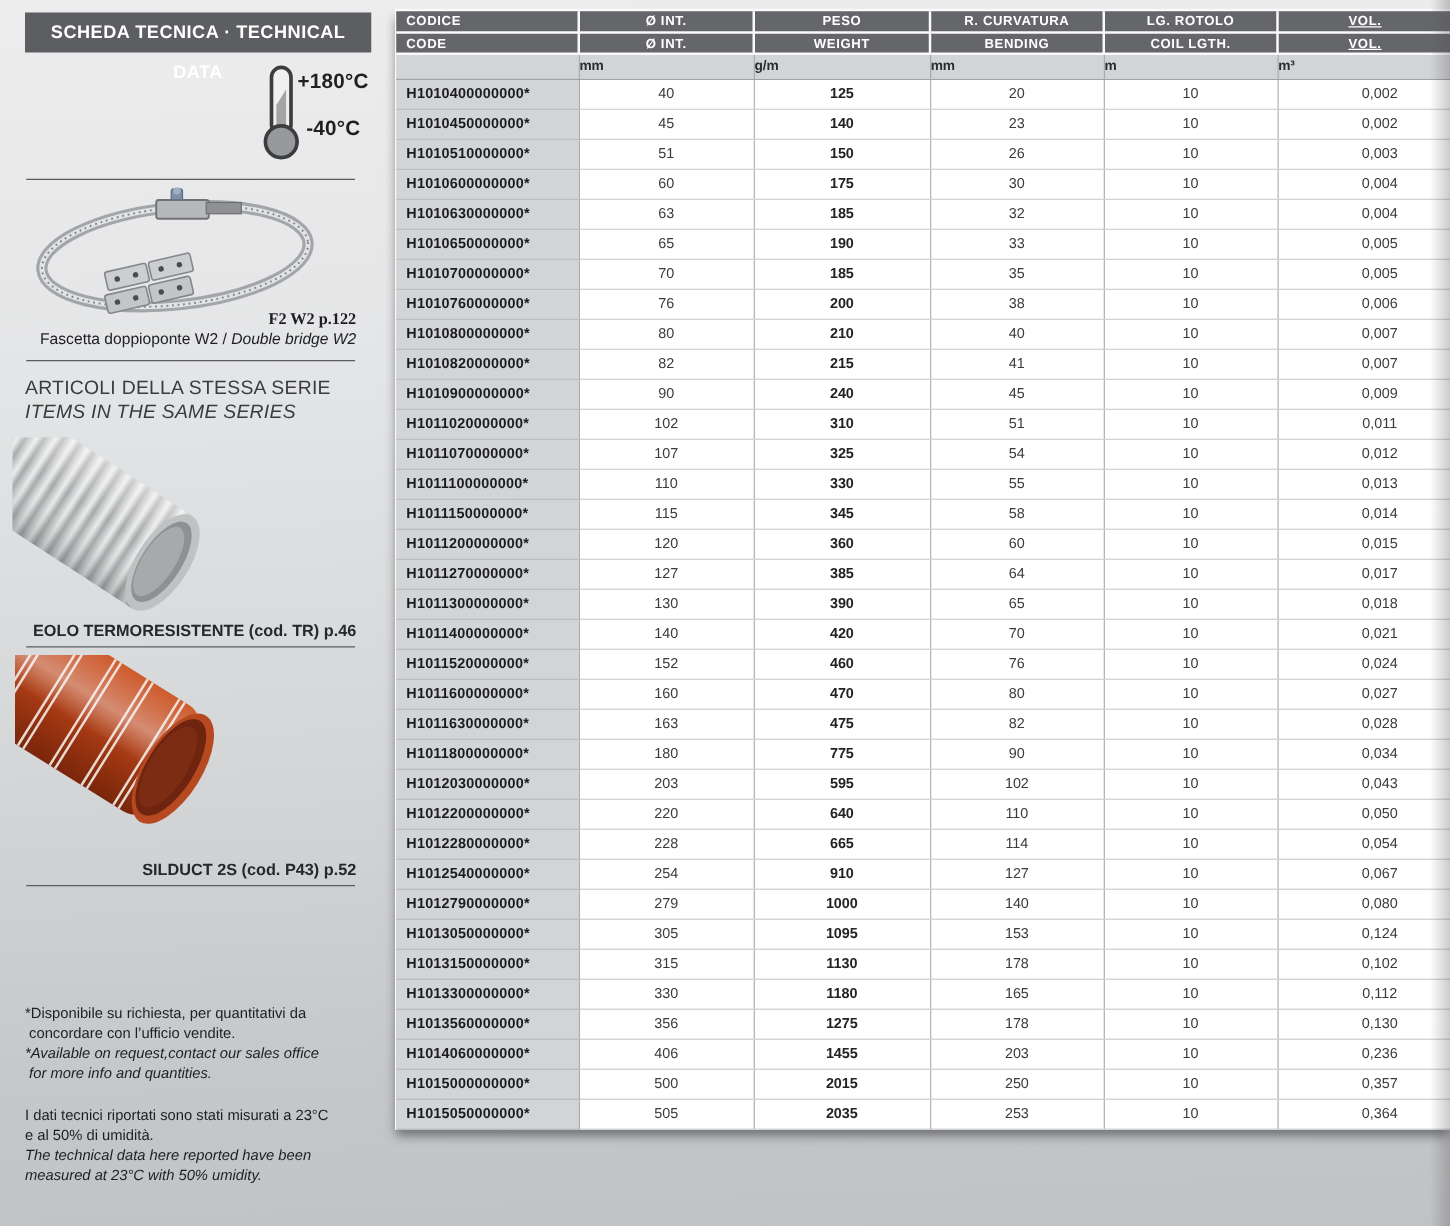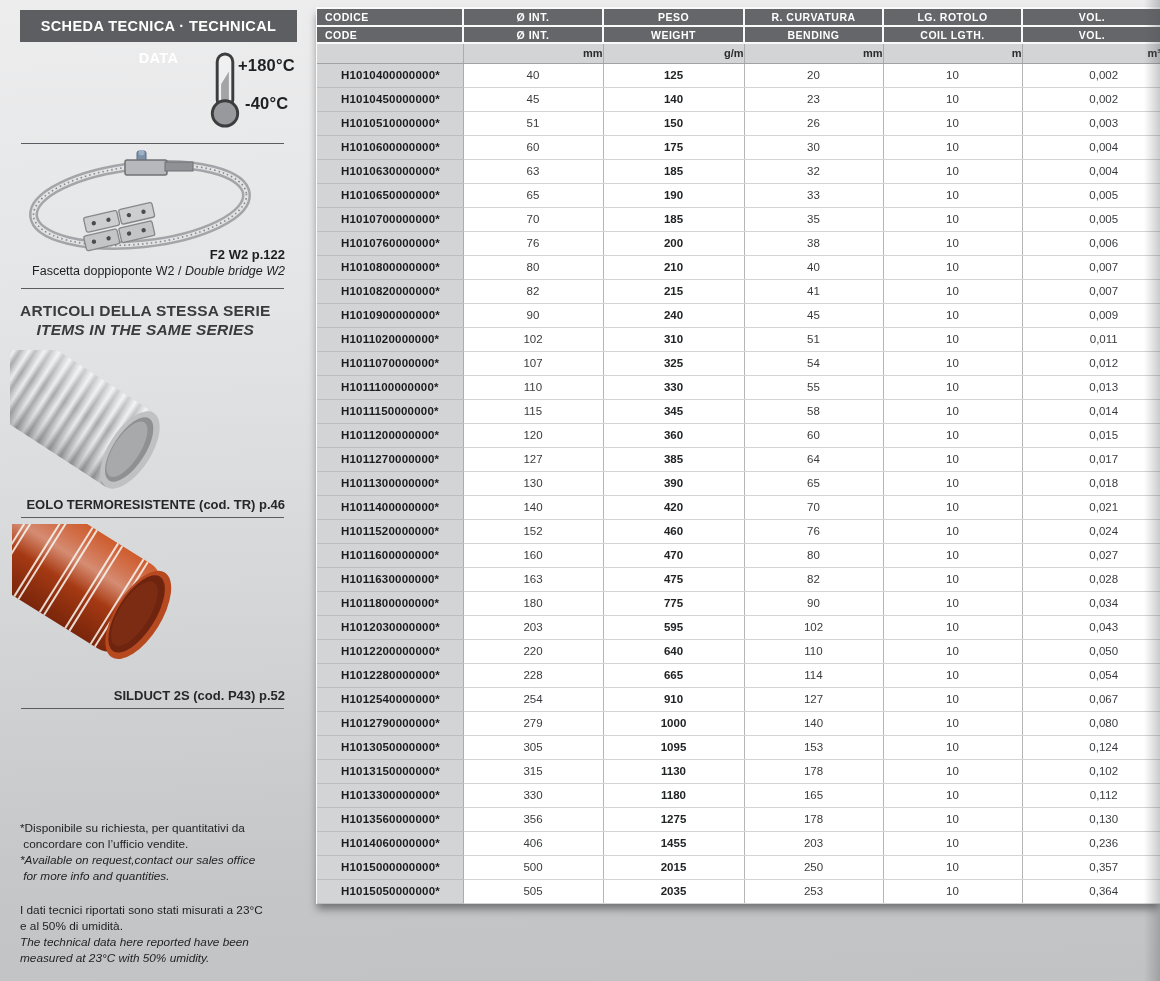--- a/index.html
+++ b/index.html
@@ -17,55 +17,55 @@
     text-align:center; line-height:32px;}
   .divider{position:absolute; left:21px; width:263px; border-top:1.5px solid #5b5c5f;}
   .therm-svg{position:absolute; left:207px; top:51px; width:36px; height:78px;}
   .t-label{position:absolute; font-weight:bold; font-size:16.5px; color:#1f2022; letter-spacing:.2px;}
   .t-max{left:238px; top:56px;}
   .t-min{left:245px; top:94px;}
 
   .clamp-svg{position:absolute; left:25px; top:150px; width:235px; height:105px;}
   .clamp-cap{position:absolute; left:20px; top:246px; width:265px; text-align:right;
     font-size:12.5px; color:#1d1e20; line-height:17px;}
-  .clamp-cap .ref{font-weight:bold; font-size:13px;}
+  .clamp-cap .ref{font-weight:bold; font-size:13px;font-family:Liberation Serif, serif;}
   .italic{font-style:italic;}
 
-  .series-head{position:absolute; left:20px; top:301px; font-weight:bold; font-size:15.5px;
-    line-height:19px; color:#3a3b3d; letter-spacing:.2px;text-align:center;}
+  .series-head{position:absolute; left:20px; top:301px; font-weight:normal; font-size:15.5px;
+    line-height:19px; color:#3a3b3d; letter-spacing:.2px;}
   .hose-gray-svg{position:absolute; left:10px; top:350px; width:170px; height:150px;}
   .hose-red-svg{position:absolute; left:12px; top:524px; width:170px; height:168px;}
   .img-cap{position:absolute; left:20px; width:265px; text-align:right;
     font-weight:bold; font-size:13px; color:#262729;}
   .cap-eolo{top:497px;}
   .cap-silduct{top:688px;}
 
-  .notes{position:absolute; left:20px; top:820px; width:302px; font-size:11.8px;
+  .notes{position:absolute; left:20px; top:802px; width:302px; font-size:11.8px;
     line-height:16px; color:#1e1f21;}
   .notes p{white-space:pre-line;}
   .notes .gap{margin-top:18px;}
 
   
   .table-wrap{position:absolute; left:316px; top:7px; width:844px;
     box-shadow:0 6px 8px -1px rgba(45,46,50,0.55);
     border-top:2px solid #fafafa; border-left:1px solid #fafafa;}
   table{border-collapse:collapse; table-layout:fixed; width:844px;}
   th{background:#65666a; color:#fff; font-weight:bold; font-size:10.5px; letter-spacing:.5px;
     height:17px; border-right:2px solid #fafafa; border-bottom:2px solid #fafafa;
     text-align:center; padding:0;}
   th.first{text-align:left; padding-left:8px;}
-  th:last-child{border-right:none;}
+  th:last-child{border-right:none;text-decoration:underline;}
   tr.units td{background:#d3d4d6; font-weight:bold; font-size:11px; color:#2b2c2e;
-    height:20px; text-align:right; border-right:1px solid #a9abad; border-bottom:1px solid #a0a2a4;margin-top:10px;}
+    height:20px; text-align:left; border-right:1px solid #a9abad; border-bottom:1px solid #a0a2a4;margin-top:10px;}
   tr.units td:last-child{border-right:none;}
   tbody td{background:#ffffff; font-size:11.5px; color:#3a3b3d; height:24px; text-align:center;
     border-right:1px solid #b3b5b7; border-bottom:1px solid #d3d4d6; padding:0;}
   tbody td:last-child{border-right:none;padding-left:24px;}
   tbody td.code{background:#d3d4d6; font-weight:bold; color:#1b1c1e; text-align:left;
-    padding-left:24px; border-bottom:1px solid #bcbdbf; border-right:1px solid #a9abad;
+    padding-left:8px; border-bottom:1px solid #bcbdbf; border-right:1px solid #a9abad;
     letter-spacing:.2px;}
   tbody td.peso{font-weight:bold; color:#222325;}
 </style>
 </head>
 <body>
 
 <div class="page">
 
   <div class="title-bar">SCHEDA TECNICA · TECHNICAL DATA</div>
 

